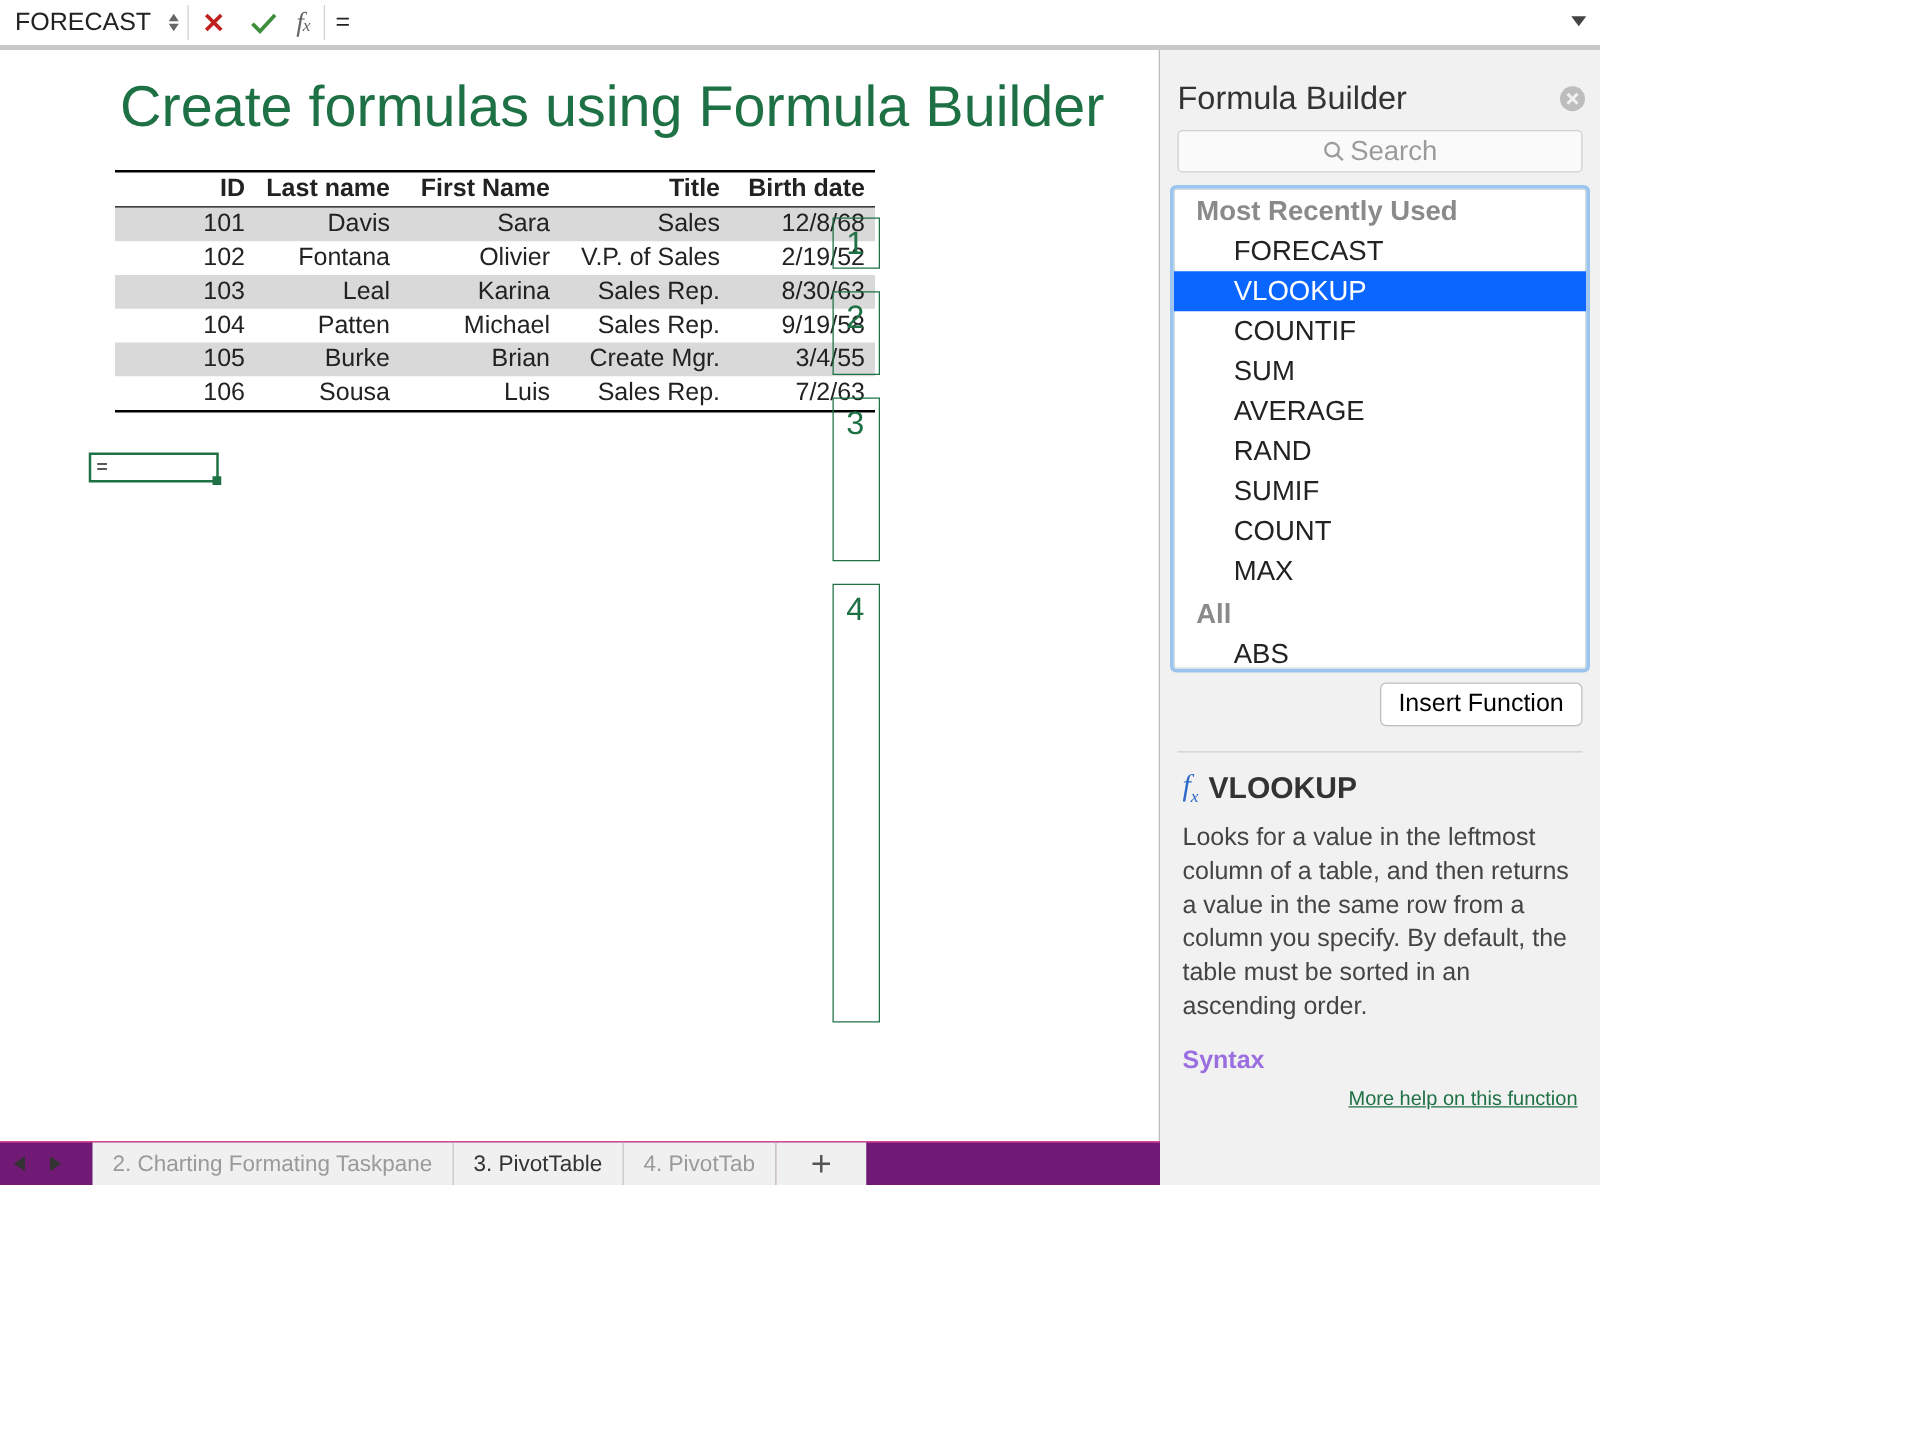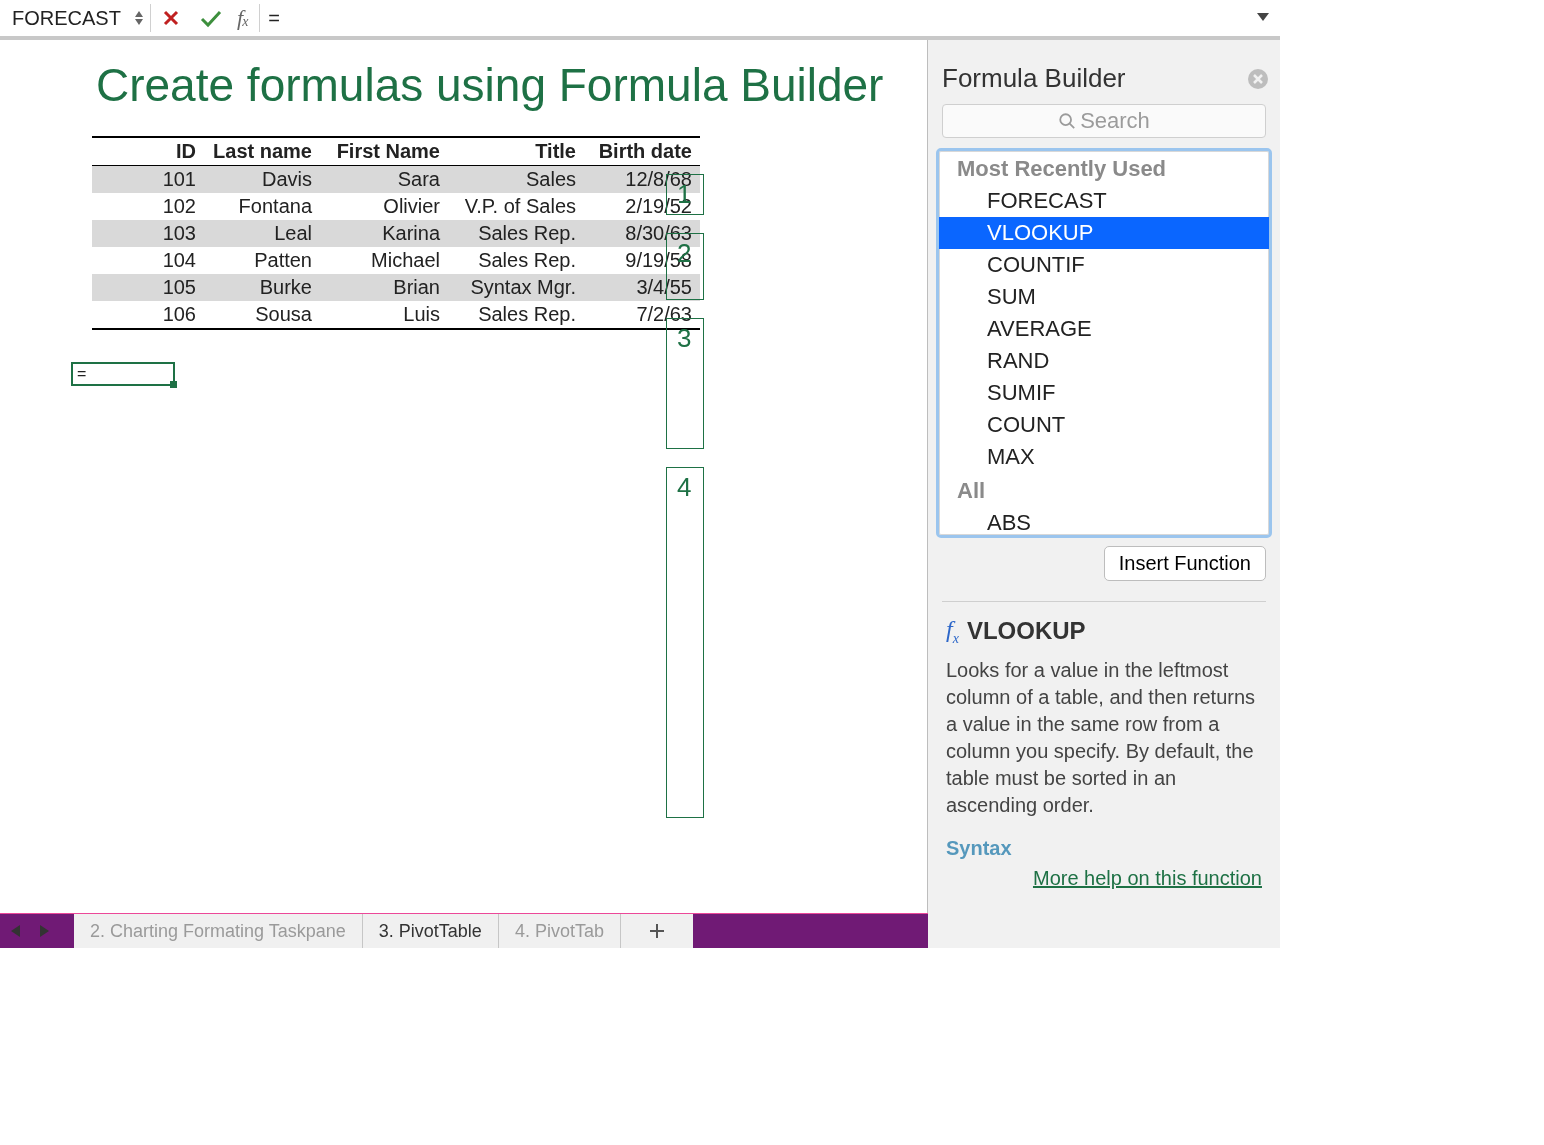--- a/index.html
+++ b/index.html
@@ -125,24 +125,24 @@
 
   .detail {
     padding: 14px 18px 0 18px;
     font-size:20px;
     color:#444;
   }
   .detail-head { display:flex; align-items:center; gap:8px; margin-bottom:10px; }
   .detail-head .fx2 { font-family: Georgia, serif; font-style: italic; color:#2d67c9; font-size:24px; }
   .detail-head .fname { font-weight:700; color:#333; font-size:24px; }
   .detail-desc { line-height:1.35; }
-  .syntax-label { font-weight:700; color:#0369a1; margin-top:18px; opacity:.65; }
+  .syntax-label { font-weight:700; color:#6d28d9; margin-top:18px; opacity:.65; }
 
   .help-link { text-align:right; padding: 6px 18px 14px 0; }
-  .help-link a { color:#1e7145; text-decoration:underline; font-size:20px; }
+  .help-link a { color:#1e7145; text-decoration:underline; font-size:16px; }
 
   
   .tabs-bar {
     height:34px; background:#701a75; border-top:1px solid #ec4899;
     display:flex; align-items:stretch;
   }
   .tab-nav { width:30px; display:flex; align-items:center; justify-content:center; }
   .tab-nav svg { fill:#333; }
   .tab {
     padding:0 16px; display:flex; align-items:center; font-size:18px; color:#333;
@@ -234,21 +234,21 @@
               <td class="id">104</td>
               <td>Patten</td>
               <td>Michael</td>
               <td>Sales Rep.</td>
               <td class="bd">9/19/58</td>
             </tr>
             <tr>
               <td class="id">105</td>
               <td>Burke</td>
               <td>Brian</td>
-              <td>Syntax Mgr.</td>
+              <td>Create Mgr.</td>
               <td class="bd">3/4/55</td>
             </tr>
             <tr>
               <td class="id">106</td>
               <td>Sousa</td>
               <td>Luis</td>
               <td>Sales Rep.</td>
               <td class="bd">7/2/63</td>
             </tr>
           </tbody>

